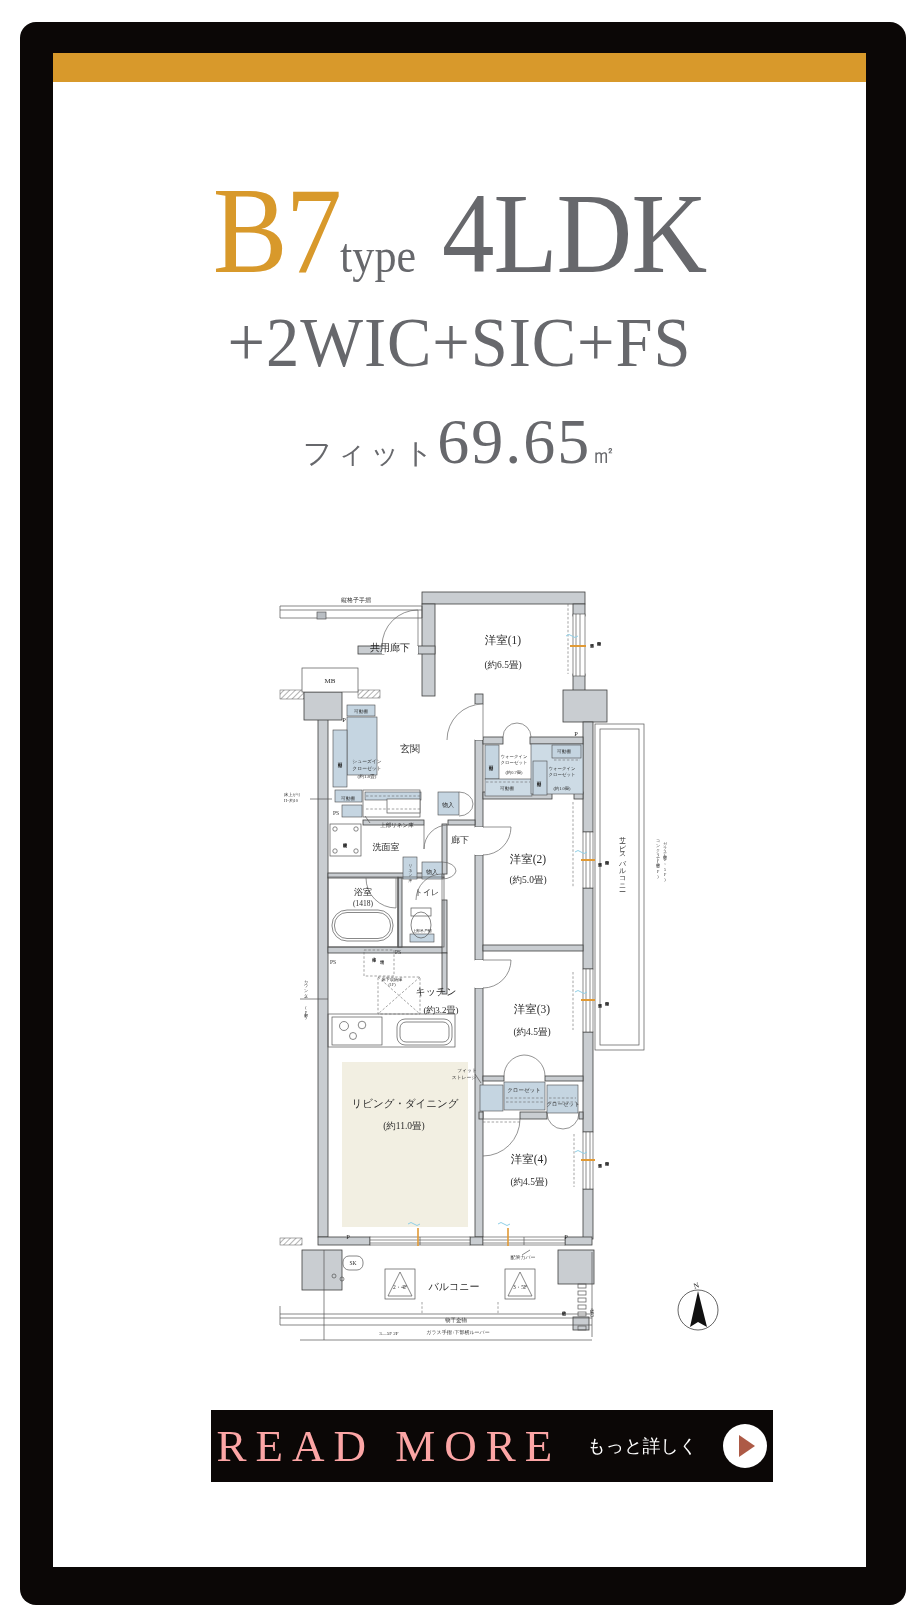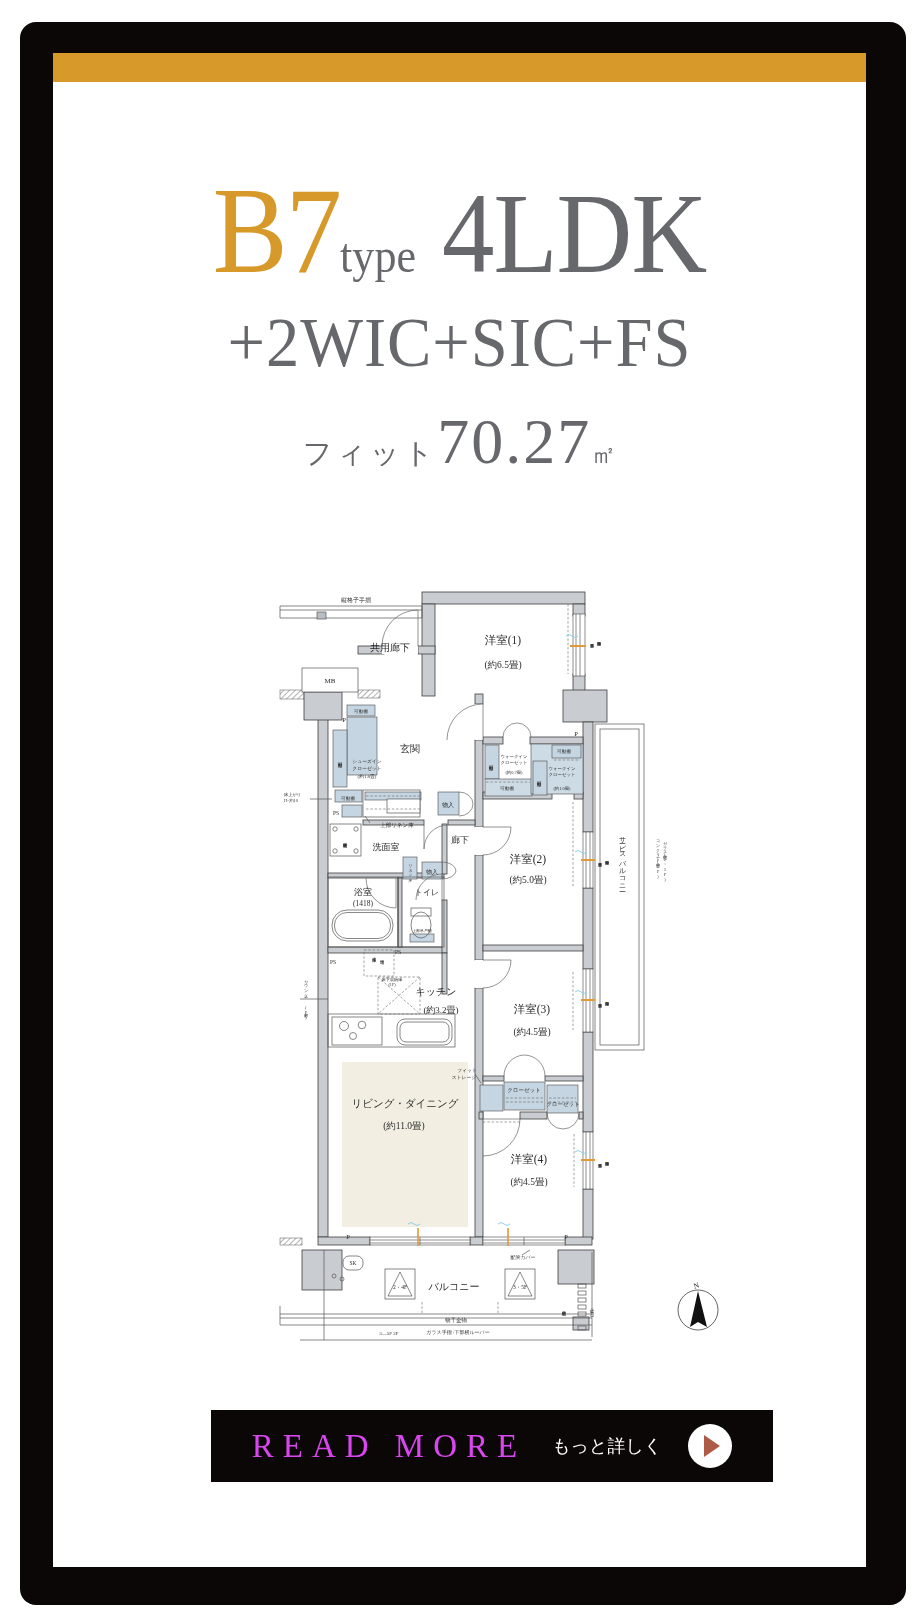--- a/index.html
+++ b/index.html
@@ -20,40 +20,40 @@
   .title-line3{position:absolute;left:0;top:352px;width:813px;text-align:center;white-space:nowrap;color:var(--gray,#67686C);}
   .t-area-label{font-size:29px;letter-spacing:4px;vertical-align:baseline;}
   .t-area-value{font-size:64px;letter-spacing:2px;}
   .t-area-unit{font-size:25px;}
   
   .plan{position:absolute;left:217px;top:509px;width:480px;height:790px;}
   .plan text{fill:#2b2b2b;font-family:"Liberation Serif","DejaVu Serif",serif;}
   
   .cta{position:absolute;left:158px;top:1357px;width:562px;height:72px;background:var(--frame,#0B0706);
        display:flex;align-items:center;justify-content:center;gap:26px;cursor:pointer;}
-  .cta-en{color:#d946ef;font-size:33px;letter-spacing:9px;}
+  .cta-en{color:#fca5a5;font-size:45px;letter-spacing:9px;}
   .cta-jp{color:#fff;font-size:18px;font-family:"Liberation Serif","DejaVu Serif",serif;}
   .cta-circle{width:44px;height:44px;border-radius:50%;background:#fff;position:relative;}
   .cta-circle .tri{position:absolute;left:16px;top:11px;width:0;height:0;
        border-left:16px solid var(--arrow,#AD5A46);border-top:11px solid transparent;border-bottom:11px solid transparent;}
 </style>
 </head>
 <body>
 
 <div class="page">
   <div class="card">
     <div class="card-inner">
       <div class="accent-bar"></div>
 
       <div class="title-line1">
         <span class="t-code">B7</span><span class="t-code-suffix">type</span><span class="t-layout">4LDK</span>
       </div>
       <div class="title-line2">+2WIC+SIC+FS</div>
       <div class="title-line3">
-        <span class="t-area-label">フィット</span><span class="t-area-value">70.27</span><span class="t-area-unit">㎡</span>
+        <span class="t-area-label">フィット</span><span class="t-area-value">69.65</span><span class="t-area-unit">㎡</span>
       </div>
 
       <svg class="plan" viewBox="0 0 480 790">
         <defs>
           <pattern id="hx" width="4" height="4" patternUnits="userSpaceOnUse" patternTransform="rotate(45)">
             <rect width="4" height="4" fill="#ffffff"></rect>
             <line x1="0" y1="0" x2="0" y2="4" stroke="#8a8a8a" stroke-width="1.3"></line>
           </pattern>
         </defs>
 

